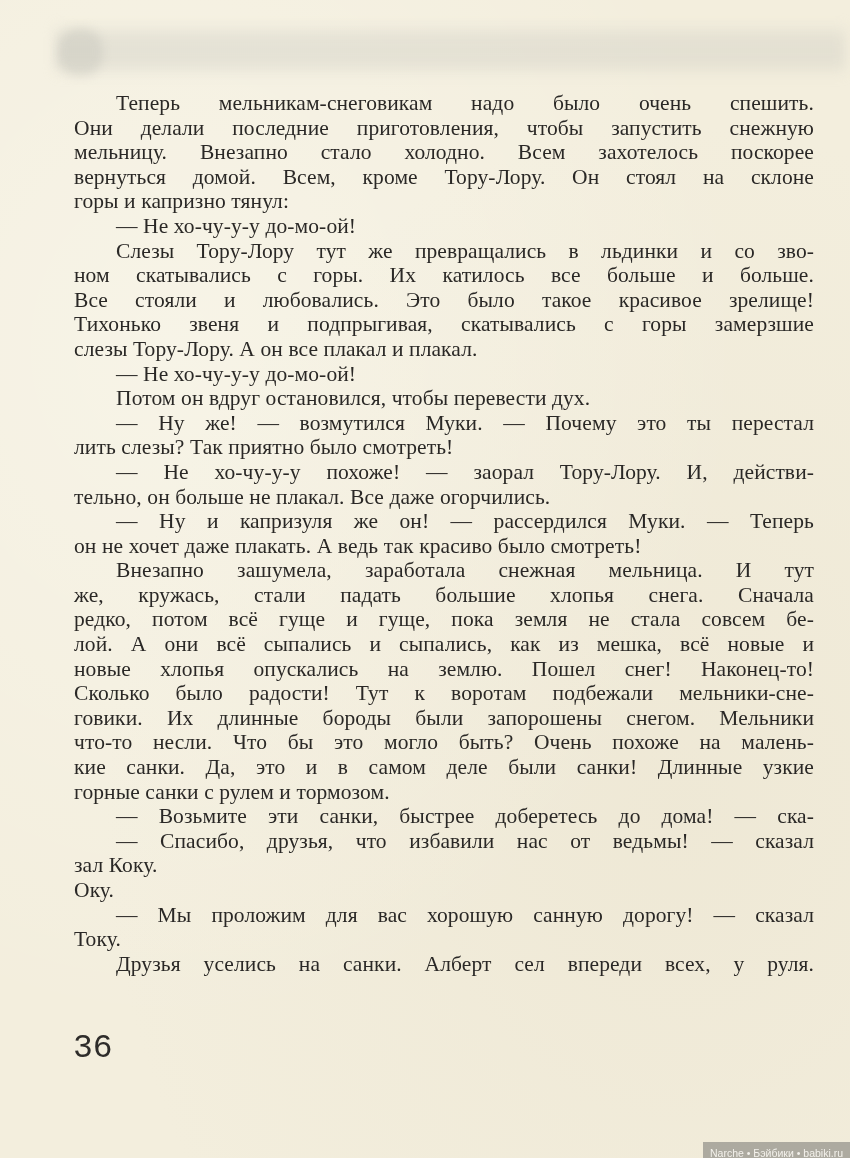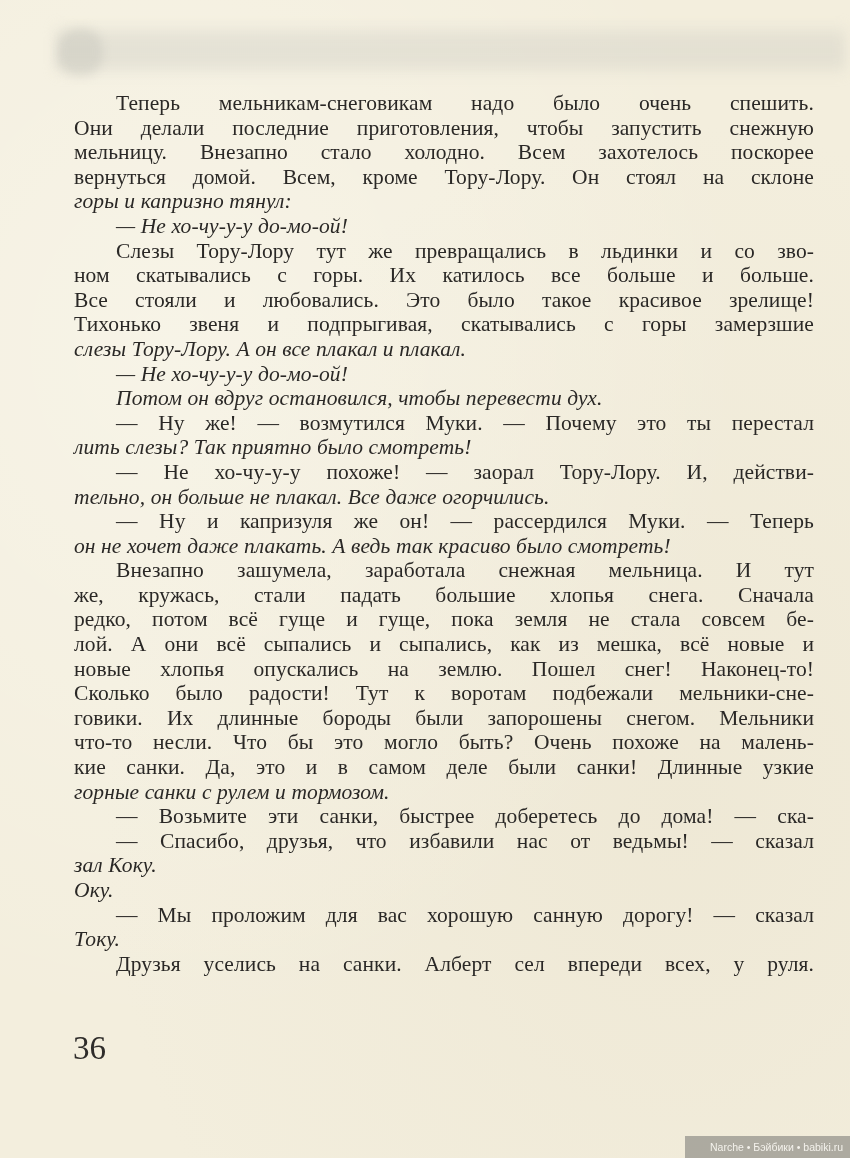--- a/index.html
+++ b/index.html
@@ -51,43 +51,41 @@
       white-space: nowrap;
       text-align: justify;
       text-align-last: justify;
       height: 24.6px;
     }
     .line.indent {
       padding-left: 42px;
     }
     .line.last {
       text-align-last: left;
-      font-style: italic;
     }
     .page-number {
       position: absolute;
       left: 73px;
       top: 1030px;
       font-size: 33px;
-      font-family: Liberation Serif, serif;
+      font-family: Liberation Mono, monospace;
       color: #2e2c2a;
     }
     .watermark {
       position: absolute;
       right: 0;
       bottom: 0;
       width: 147px;
-      height: 22px;
+      height: 16px;
       background: rgba(150,148,140,0.75);
       color: #f4f2ec;
       font-family: "Liberation Sans", sans-serif;
       font-size: 10.5px;
       line-height: 22px;
       text-align: center;
-      padding-left: 18px;
     }
   </style>
 </head>
 <body>
 
 <div class="top-shadow"></div>
 <div class="top-blob"></div>
 
 <div class="page-text" id="page-body">
     <span class="line indent">Теперь мельникам-снеговикам надо было очень спешить.</span>

